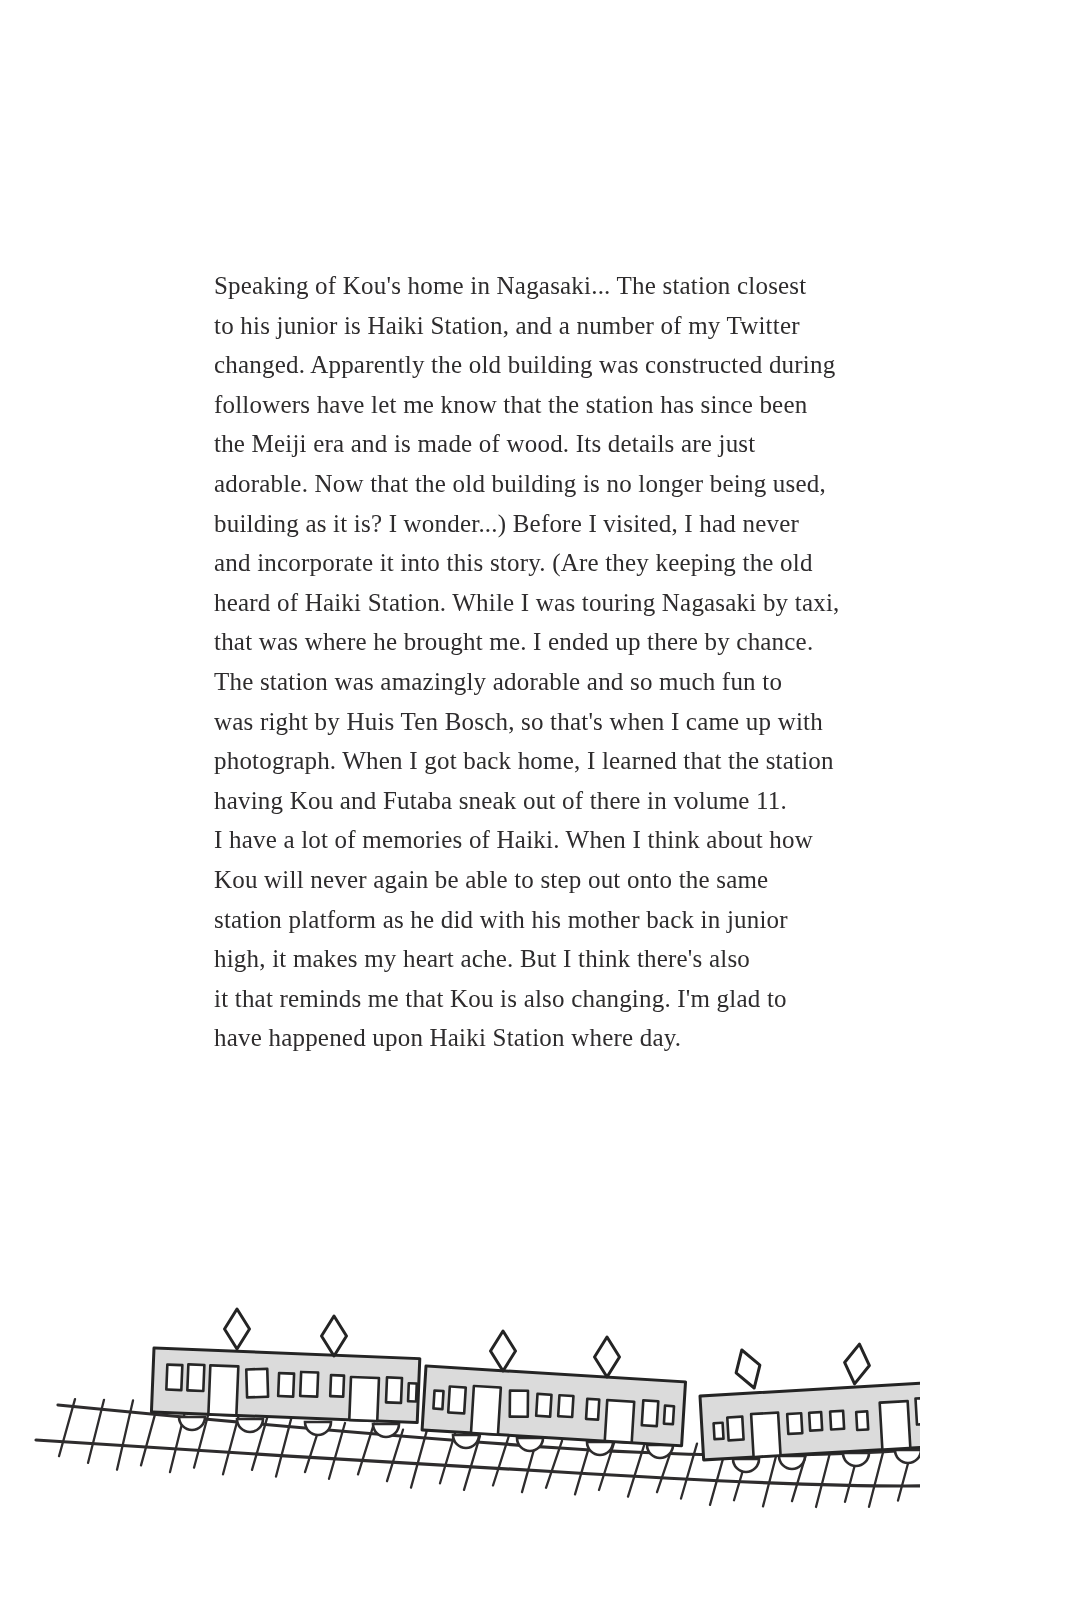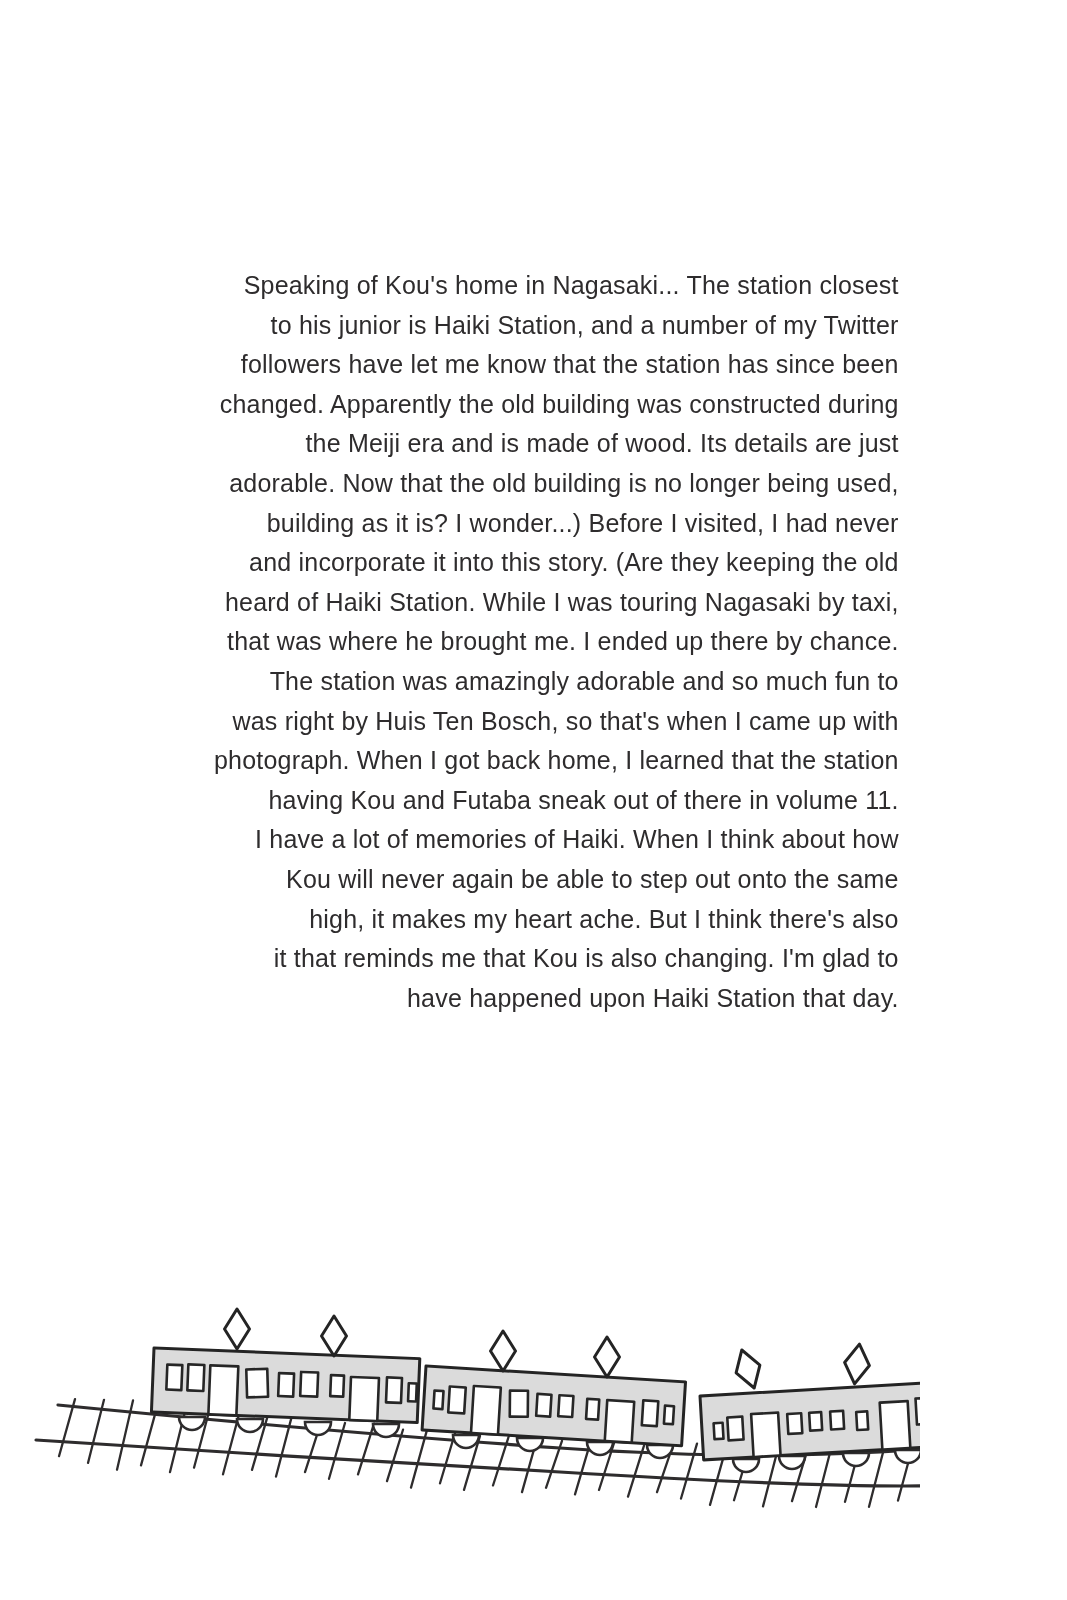--- a/index.html
+++ b/index.html
@@ -2,22 +2,21 @@
 <html style="--ink: #2e2c2d; --paper: #ffffff; --car-fill: #dbdbdb;"><head>
 <meta charset="utf-8">
 <style>
   html, body { margin: 0; padding: 0; background: #ffffff; }
   .page {
     position: relative;
     width: 920px;
     height: 1600px;
     background: var(--paper, #ffffff);
     overflow: hidden;
-    font-family: Liberation Sans, sans-serif;
-    text-align: right;
+    font-family: Liberation Serif, serif;
   }
   .essay {
     position: absolute;
     left: 214px;
     top: 266px;
     color: var(--ink, #2e2c2d);
     font-size: 25px;
     line-height: 39.6px;
     letter-spacing: 0.2px;
   }
@@ -65,37 +64,38 @@
 </style>
 </head>
 <body>
 
 <div class="page">
 
   <div class="essay">
 
   <div class="line">Speaking of Kou's home in Nagasaki... The station closest</div>
       <div class="line">to his junior is Haiki Station, and a number of my Twitter</div>
+      <div class="line">changed. Apparently the old building was constructed during</div>
       <div class="line">followers have let me know that the station has since been</div>
-      <div class="line">changed. Apparently the old building was constructed during</div>
       <div class="line">the Meiji era and is made of wood. Its details are just</div>
       <div class="line">adorable. Now that the old building is no longer being used,</div>
       <div class="line">building as it is? I wonder...) Before I visited, I had never</div>
       <div class="line">and incorporate it into this story. (Are they keeping the old</div>
       <div class="line">heard of Haiki Station. While I was touring Nagasaki by taxi,</div>
       <div class="line">that was where he brought me. I ended up there by chance.</div>
       <div class="line">The station was amazingly adorable and so much fun to</div>
       <div class="line">was right by Huis Ten Bosch, so that's when I came up with</div>
       <div class="line">photograph. When I got back home, I learned that the station</div>
       <div class="line">having Kou and Futaba sneak out of there in volume 11.</div>
       <div class="line">I have a lot of memories of Haiki. When I think about how</div>
       <div class="line">Kou will never again be able to step out onto the same</div>
+      <div class="line">station platform as he did with his mother back in junior</div>
       <div class="line">high, it makes my heart ache. But I think there's also</div>
       <div class="line">it that reminds me that Kou is also changing. I'm glad to</div>
-      <div class="line">have happened upon Haiki Station that day.</div>
+      <div class="line">have happened upon Haiki Station where day.</div>
     </div>
 
   <svg class="doodle" viewBox="0 0 1067 328" aria-hidden="true">
 
     <path id="ties" class="tie" d="M 75 127.1764705882353 L 59 184.19354838709677 M 104 127.8235294117647 L 88 190.93548387096774 M 133 128.47058823529412 L 117 197.67741935483872 M 157 135.11764705882354 L 141 193.41935483870967 M 186 135.62 L 170 200.08 M 210 136.05 L 194 195.7 M 239 142.48 L 223 202.32 M 268 142.91 L 252 197.94 M 292 143.6 L 276 204.56 M 321 150.3 L 305 200.18 M 345 151 L 329 206.8 M 374 151.56 L 358 202.42 M 403 157.72 L 387 209.04 M 427 157.88 L 411 215.66 M 456 158.04 L 440 211.28 M 480 163.9 L 464 217.9 M 509 163.52 L 493 213.52 M 538 163.14 L 522 220.14 M 562 168.76 L 546 215.76 M 591 168.38 L 575 222.38 M 615 168 L 599 218 M 644 173.62 L 628 224.62 M 673 173.08 L 657 220.2 M 697 171.62 L 681 226.55 M 726 176.16 L 710 232.9 M 750 174.7 L 734 228.25 M 779 172.64 L 763 234.36 M 808 175.83 L 792 229.17 M 832 173.02 L 816 234.98 M 861 170.21 L 845 229.79 M 885 172.8 L 869 234.8 M 914 169.18 L 898 228.53 M 943 165.56 L 927 233.26 M 967 167.90217391304347 L 951 226.94565217391303 M 996 163.2608695652174 L 980 230.47826086956522 M 1020 158.6195652173913 L 1004 234.0108695652174 M 1049 159.97826086956522 L 1033 226.54347826086956 "></path>
 
     <g>
       <path class="rail" d="M 58 133 C 220 149, 400 165, 560 176 C 680 184, 790 185, 880 180 C 945 176, 1005 172, 1052 166"></path>
       <path class="rail" d="M 36 168 C 200 179, 400 191, 560 200 C 690 208, 810 214, 905 214 C 965 214, 1015 211, 1052 208"></path>
     </g>

